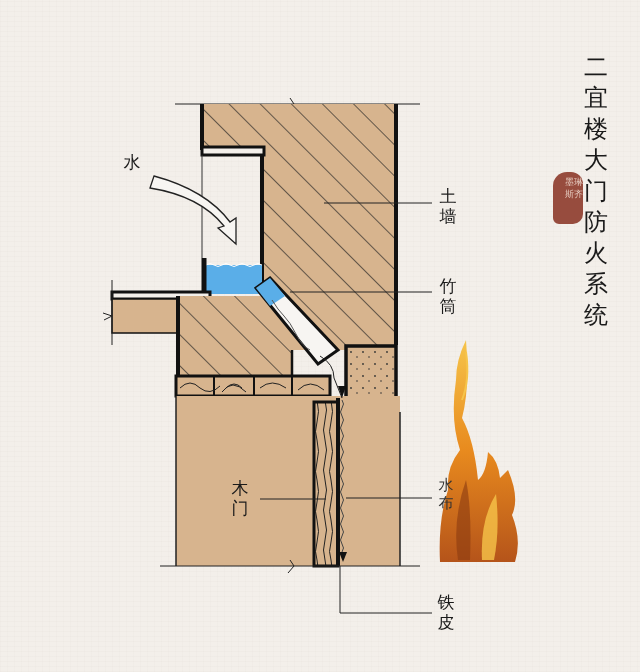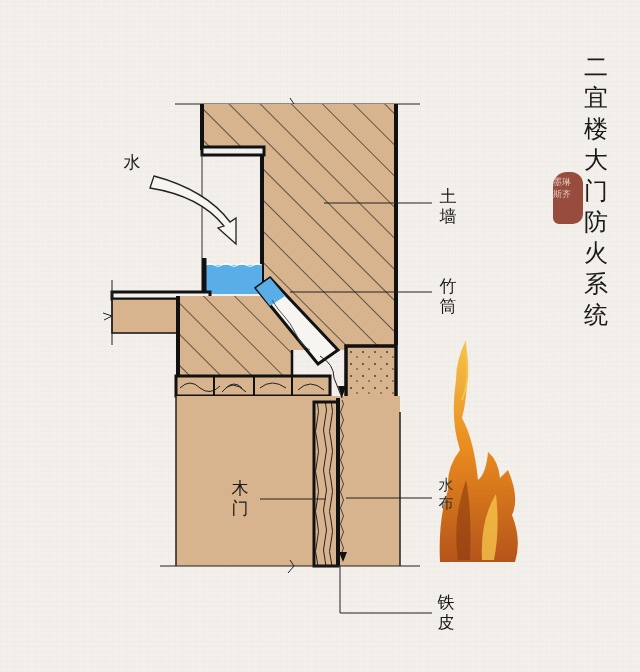--- a/index.html
+++ b/index.html
@@ -19,21 +19,21 @@
     .title {
       position: absolute; left: 578px; top: 52px; width: 36px;
       font-size: 24px; line-height: 31px; color: #1a1a1a;
       text-align: center; letter-spacing: 0;
     }
     .title span { display: block; }
     .seal {
       position: absolute; left: 553px; top: 172px; width: 30px; height: 52px;
       background: #8e3b2c; border-radius: 14px 12px 10px 6px;
       color: #e6c9bd; font-size: 9px; line-height: 12px;
-      text-align: left; padding-top: 4px; box-sizing: border-box;
+      text-align: right; padding-top: 4px; box-sizing: border-box;
       opacity: 0.9;
     }
     .label {
       position: absolute; font-size: 17px; line-height: 20px; color: #1a1a1a;
       width: 20px; text-align: center;
     }
     .label span { display: block; }
   </style>
 </head>
 <body>

